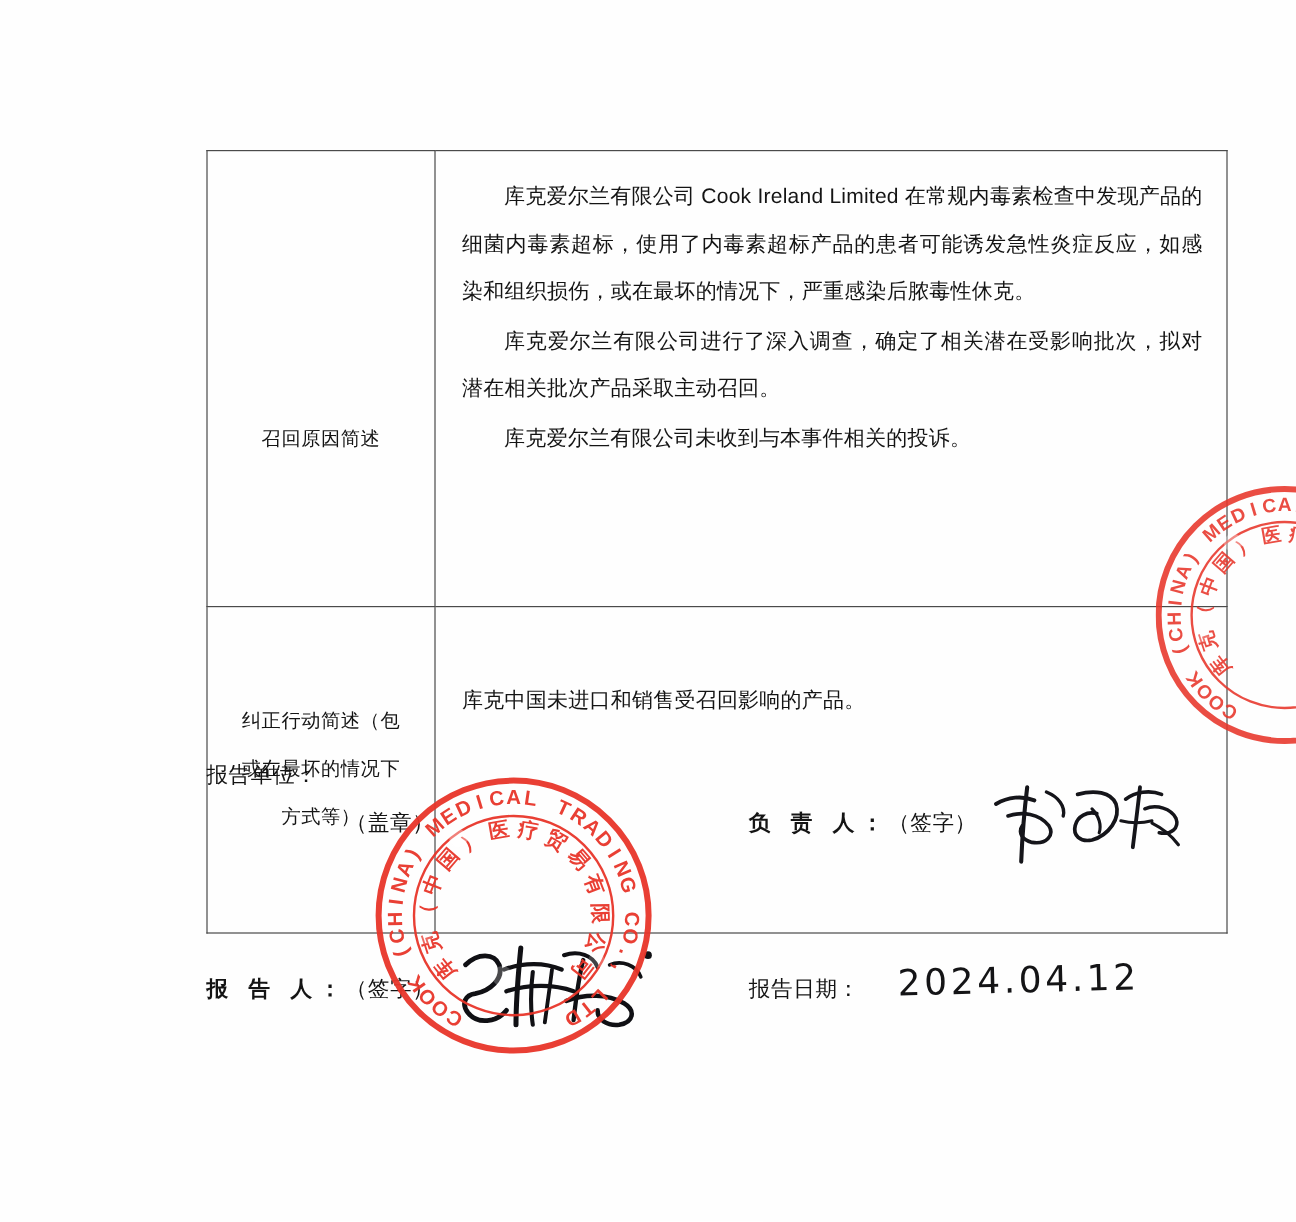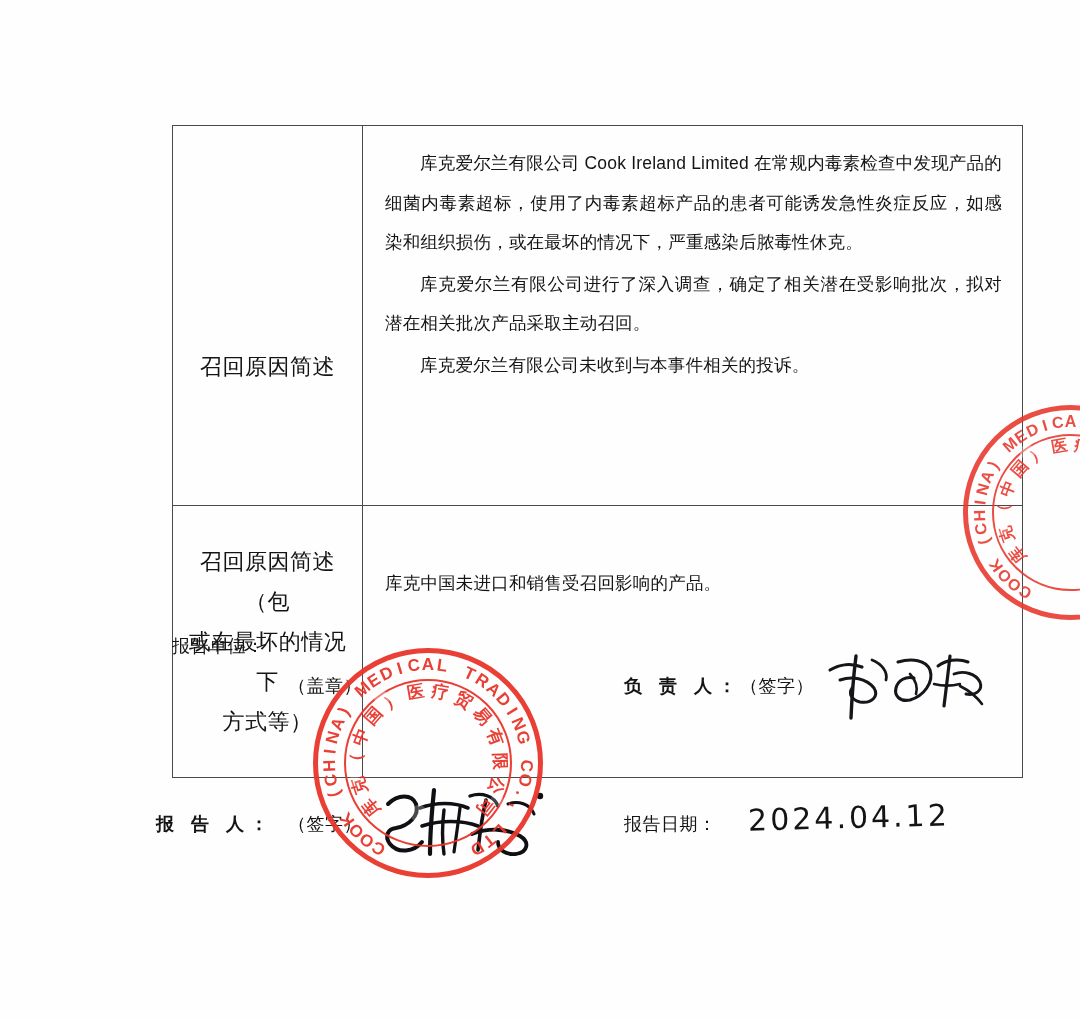--- a/index.html
+++ b/index.html
@@ -33,21 +33,21 @@
     table-layout: fixed;
   }
   .recall-table td {
     border: 1.3px solid #4a4a4a;
     vertical-align: middle;
     padding: 0;
   }
   td.label-cell {
     width: 169px;
     text-align: center;
-    font-size: 22px;
+    font-size: 16px;
     line-height: 40px;
     letter-spacing: 0.5px;
     color: #141414;
     padding: 6px 10px;
   }
   td.body-cell {
     width: 617px;
     padding: 18px 20px 18px 22px;
   }
 
@@ -82,21 +82,21 @@
     position: absolute;
     font-size: 18px;
     letter-spacing: 0.5px;
     color: #141414;
     white-space: nowrap;
   }
   .sig-unit       { left: 172px; top: 634px; }
   .sig-unit-note  { left: 288px; top: 674px; }
   .sig-person     { left: 624px; top: 674px; }
   .sig-person-note{ left: 740px; top: 674px; }
-  .sig-reporter   { left: 156px; top: 812px; }
+  .sig-reporter   { left: 172px; top: 812px; }
   .sig-reporter-note { left: 288px; top: 812px; }
   .sig-date       { left: 624px; top: 812px; }
 
   .spaced { letter-spacing: 6px; font-weight: bold; }
 
   
   .handwriting {
     position: absolute;
     font-family: "DejaVu Serif", serif;
     color: #121214;
@@ -188,21 +188,21 @@
           <span>召回原因简述</span>
         </td>
         <td class="body-cell">
           <p class="para">库克爱尔兰有限公司 Cook Ireland Limited 在常规内毒素检查中发现产品的细菌内毒素超标，使用了内毒素超标产品的患者可能诱发急性炎症反应，如感染和组织损伤，或在最坏的情况下，严重感染后脓毒性休克。</p>
           <p class="para">库克爱尔兰有限公司进行了深入调查，确定了相关潜在受影响批次，拟对潜在相关批次产品采取主动召回。</p>
           <p class="para last">库克爱尔兰有限公司未收到与本事件相关的投诉。</p>
         </td>
       </tr>
       <tr class="row-action">
         <td class="label-cell">
-          <div>召回原因简述（包</div>
+          <div>纠正行动简述（包</div>
           <div>或在最坏的情况下</div>
           <div>方式等）</div>
         </td>
         <td class="body-cell">
           <p class="action-text">库克中国未进口和销售受召回影响的产品。</p>
         </td>
       </tr>
     </tbody>
   </table>
 

